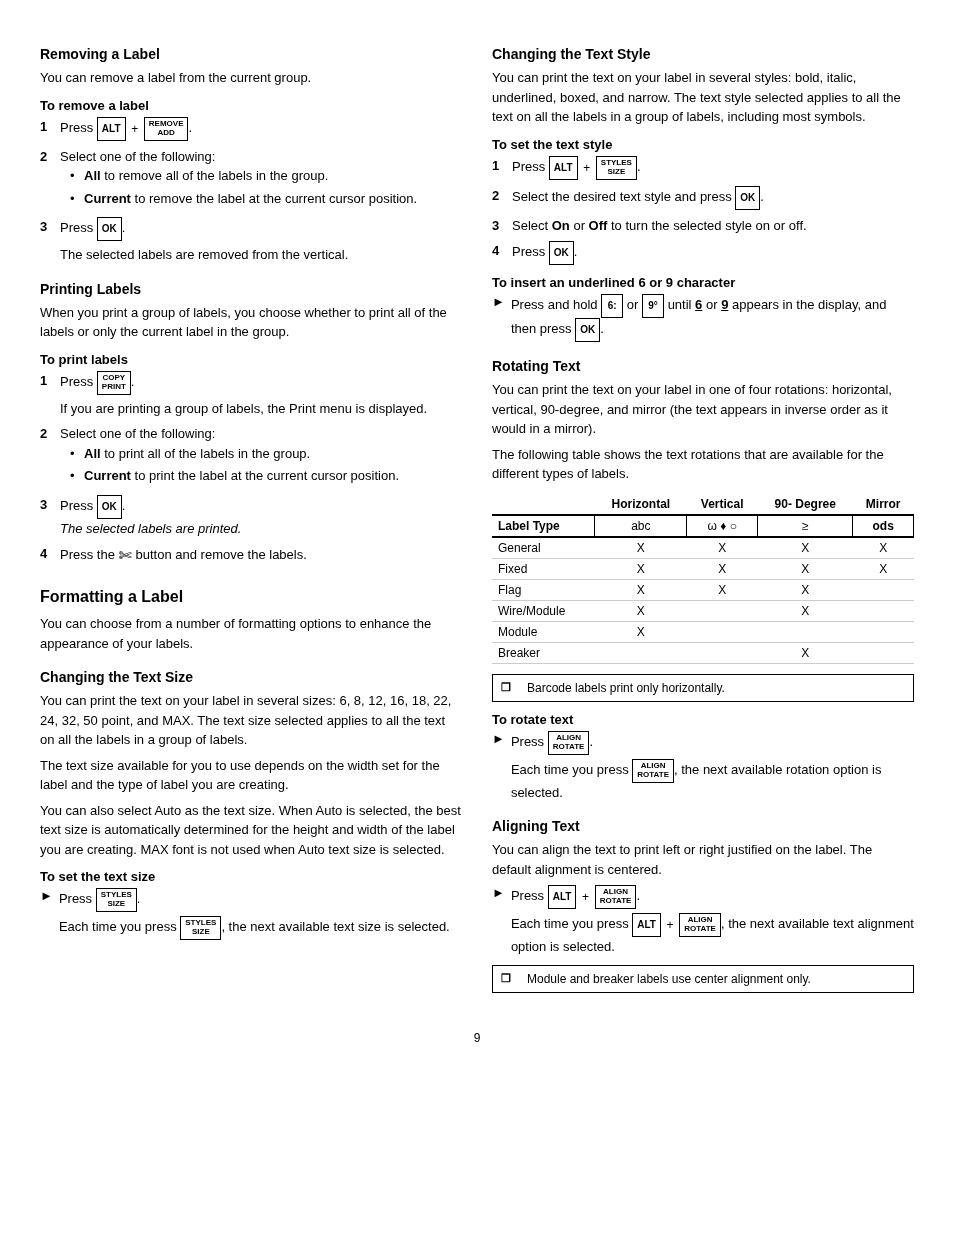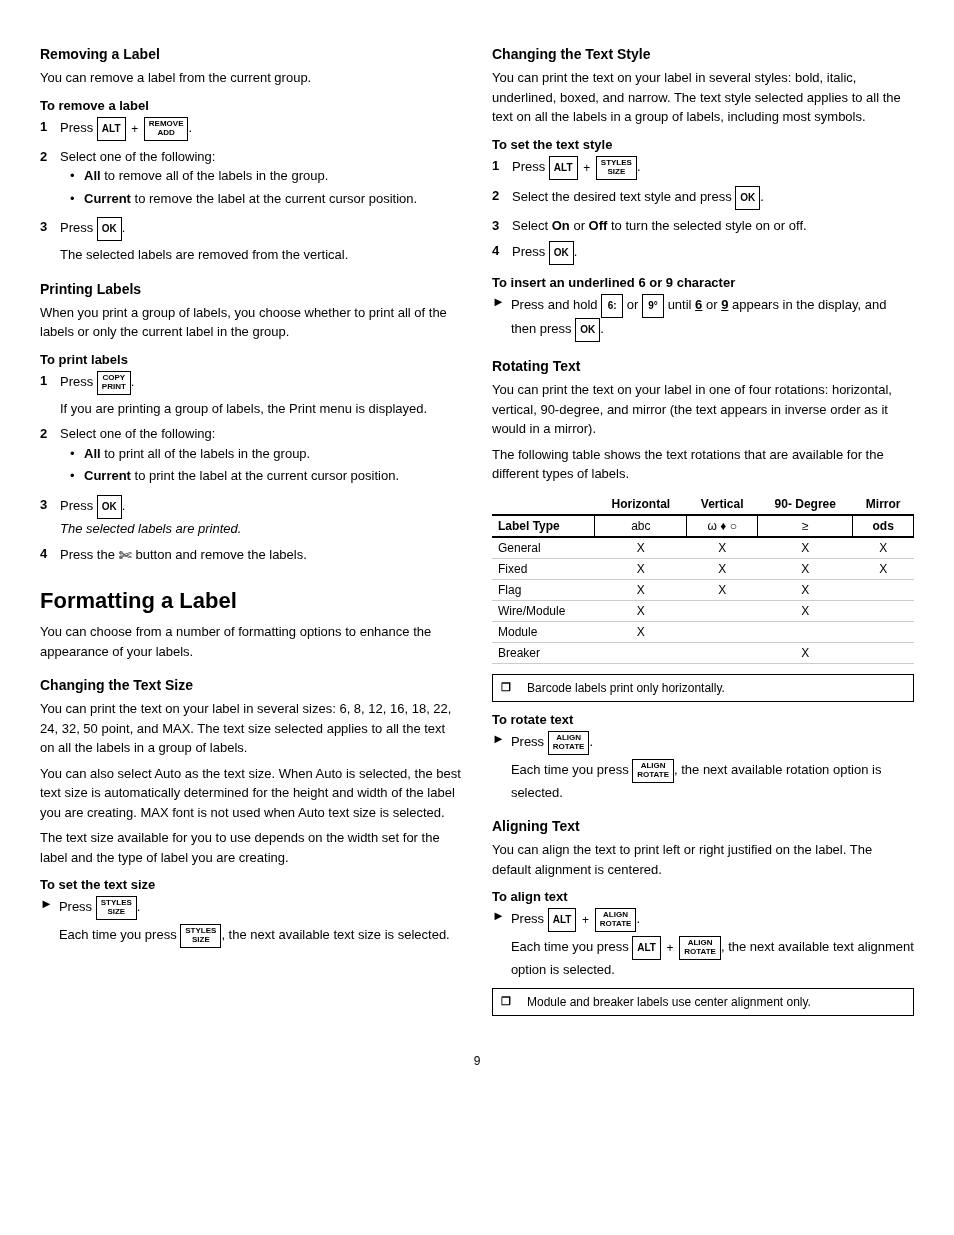--- a/index.html
+++ b/index.html
@@ -25,21 +25,21 @@
       flex: 1;
       min-width: 0;
     }
     h2 {
       font-size: 14px;
       font-weight: bold;
       margin-bottom: 6px;
       margin-top: 16px;
     }
     h2.section-main {
-      font-size: 22px;
+      font-size: 16px;
       font-weight: bold;
       margin-top: 20px;
       margin-bottom: 8px;
     }
     h3 {
       font-size: 13px;
       font-weight: bold;
       margin-bottom: 4px;
       margin-top: 10px;
     }
@@ -258,22 +258,22 @@
           Press the <span class="scissors-icon">✄</span> button and remove the labels.
         </span>
       </li>
     </ol>
 
     <h2 class="section-main">Formatting a Label</h2>
     <p>You can choose from a number of formatting options to enhance the appearance of your labels.</p>
 
     <h2>Changing the Text Size</h2>
     <p>You can print the text on your label in several sizes: 6, 8, 12, 16, 18, 22, 24, 32, 50 point, and MAX. The text size selected applies to all the text on all the labels in a group of labels.</p>
+    <p>The text size available for you to use depends on the width set for the label and the type of label you are creating.</p>
     <p>You can also select Auto as the text size. When Auto is selected, the best text size is automatically determined for the height and width of the label you are creating. MAX font is not used when Auto text size is selected.</p>
-    <p>The text size available for you to use depends on the width set for the label and the type of label you are creating.</p>
 
     <h3>To set the text size</h3>
     <div class="arrow-bullet">
       <span class="arrow-sym">►</span>
       <span class="arrow-content">
         Press
         <span class="key-btn">
           <span class="key-inner">
               <span>STYLES</span>
               <span>SIZE</span>
@@ -433,21 +433,20 @@
                 <span>ROTATE</span>
               </span>
           </span>, the next available rotation option is selected.
         </div>
       </span>
     </div>
 
     <h2>Aligning Text</h2>
     <p>You can align the text to print left or right justified on the label. The default alignment is centered.</p>
 
-    <h3>To align text</h3>
     <div class="arrow-bullet">
       <span class="arrow-sym">►</span>
       <span class="arrow-content">
         Press
         <span class="key-btn">ALT</span>
         <span class="plus-sign">+</span>
         <span class="key-btn">
           <span class="key-inner">
               <span>ALIGN</span>
               <span>ROTATE</span>

